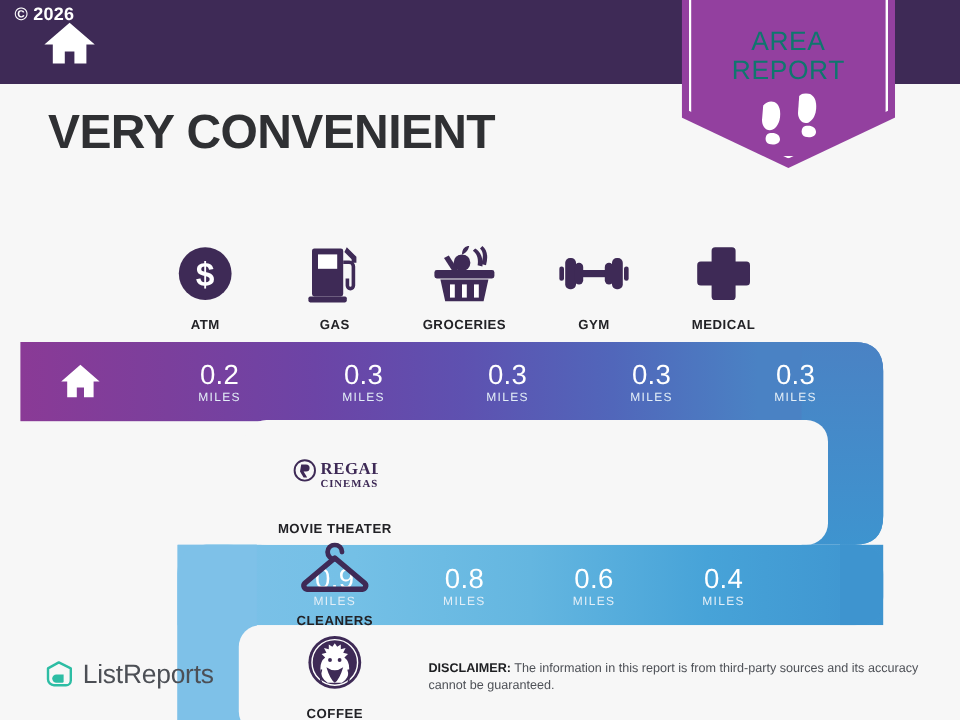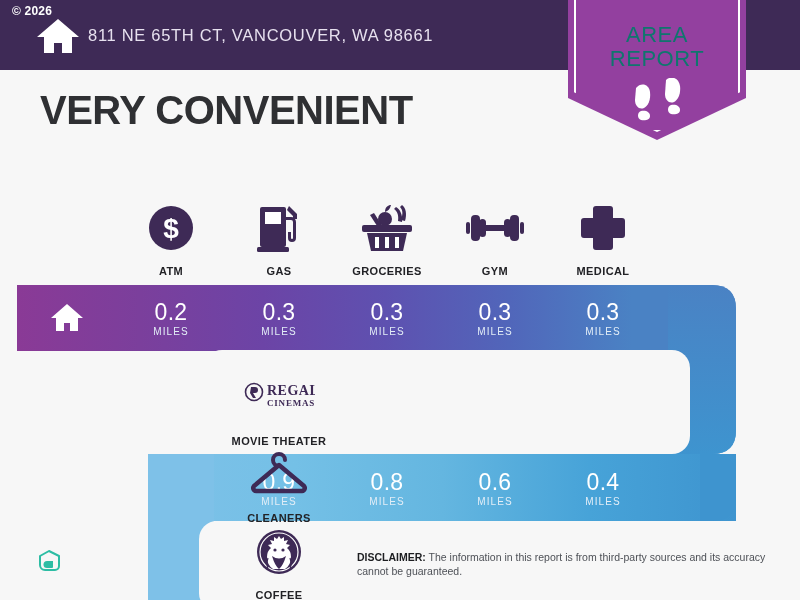--- a/index.html
+++ b/index.html
@@ -19,21 +19,21 @@
   .header {
     position: absolute;
     left: 0; top: 0;
     width: 800px; height: 70px;
     background: #3e2a56;
   }
   .copyright {
     position: absolute;
     left: 12px; top: 4px;
     color: #ffffff;
-    font-size: 12px;
+    font-size: 15px;
     font-weight: bold;
     letter-spacing: .2px;
   }
   .header-home-icon {
     position: absolute;
     left: 36px; top: 17px;
     width: 44px; height: 38px;
   }
   .header-address {
     position: absolute;
@@ -137,21 +137,21 @@
     position: absolute;
     left: 0; top: 280px;
     width: 800px; height: 320px;
     z-index: 1;
   }
   .band-row {
     position: absolute;
     display: flex;
     z-index: 2;
   }
-  .band-row-1 { left: 17px; top: 285px; }
+  .band-row-1 { left: 17px; top: 285px; gap: 12px; }
   .band-row-2 { left: 225px; top: 455px; }
   .band-cell {
     width: 108px; height: 66px;
     display: flex;
     flex-direction: column;
     align-items: center;
     justify-content: center;
   }
   .band-cell.home { width: 100px; }
   .band-value {
@@ -214,21 +214,20 @@
 </head>
 <body>
 
 <div id="root">
 
   <div class="header"></div>
   <div class="copyright">© 2026</div>
   <svg class="header-home-icon" viewBox="0 0 44 38">
     <path d="M22 2 L43 20 L36 20 L36 36 L26 36 L26 26 L18 26 L18 36 L8 36 L8 20 L1 20 Z" fill="#ffffff"></path>
   </svg>
-  <div class="header-address">811 NE 65TH CT, VANCOUVER, WA 98661</div>
 
   <div class="badge"></div>
   <div class="badge-inner"></div>
   <div class="badge-line1">AREA</div>
   <div class="badge-line2">REPORT</div>
   <svg class="badge-feet" viewBox="0 0 56 44">
     <path d="M6 10 C11 4 19 6 20 14 C21 22 18 28 14 30 C9 32 5 28 5 22 Z" fill="#ffffff"></path>
     <path d="M11 33 C16 32 20 34 20 38 C20 42 15 43 11 42 C7 41 7 34 11 33 Z" fill="#ffffff"></path>
     <path d="M36 2 C41 -3 49 0 50 8 C51 16 48 22 44 24 C39 26 35 22 35 16 Z" fill="#ffffff"></path>
     <path d="M41 27 C46 26 50 28 50 32 C50 36 45 37 41 36 C37 35 37 28 41 27 Z" fill="#ffffff"></path>
@@ -443,16 +442,17 @@
       <div class="band-value">0.4</div>
       <div class="band-unit">MILES</div>
     </div>
   </div>
 
   <div class="lr-logo">
     <svg class="lr-mark" viewBox="0 0 24 24">
       <path d="M11 2 L21 7 v10 a4 4 0 0 1 -4 4 H7 a5 5 0 0 1 -5 -5 V7 z" fill="none" stroke="#2dbda4" stroke-width="2" stroke-linejoin="round"></path>
       <path d="M9 12 h6 v6 a1 1 0 0 1 -1 1 h-5 a2.5 2.5 0 0 1 0 -7 z" fill="#2dbda4"></path>
     </svg>
+    <span class="lr-text">ListReports</span>
   </div>
   <div class="disclaimer"><b>DISCLAIMER:</b><span> The information in this report is from third-party sources and its accuracy cannot be guaranteed.</span></div>
 
 </div>
 
 </body></html>

